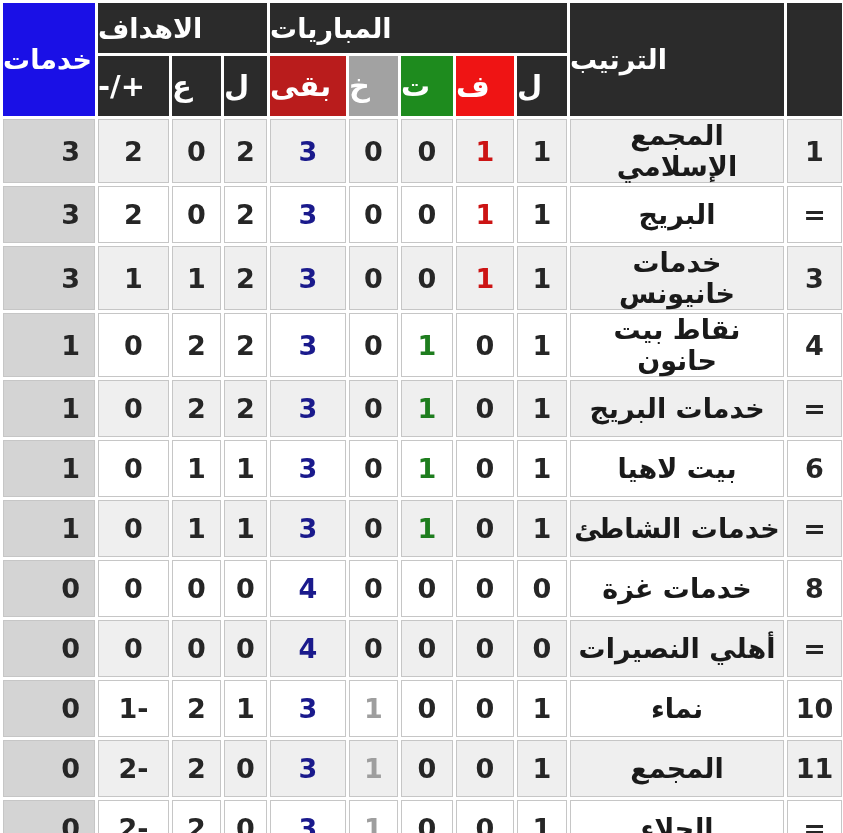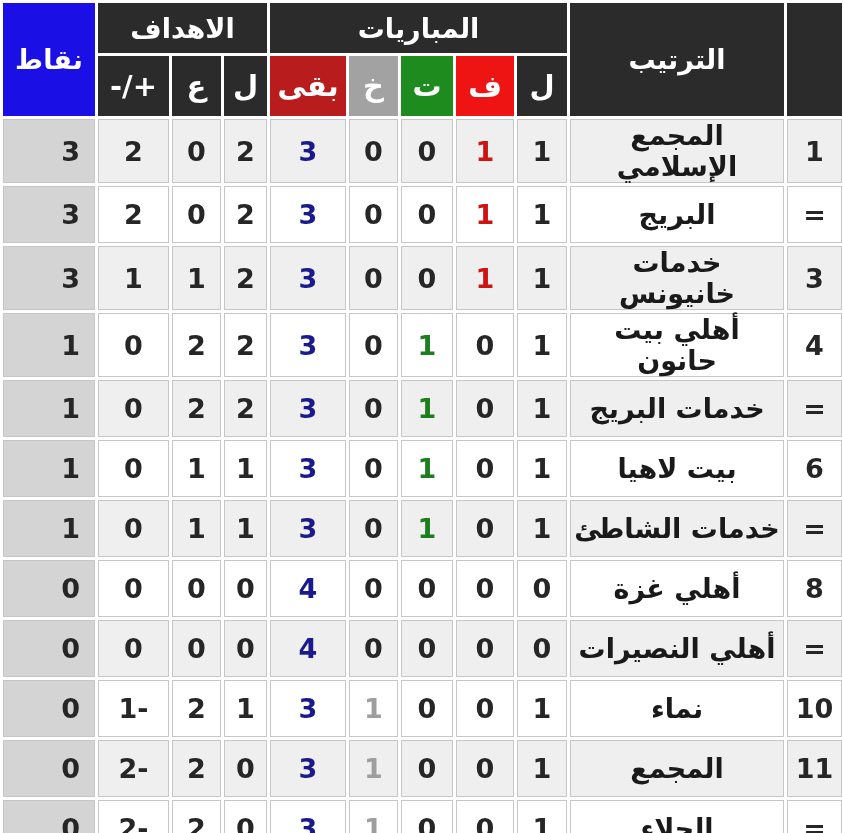--- a/index.html
+++ b/index.html
@@ -21,21 +21,21 @@
     border-spacing: 3px;
     direction: rtl;
   }
   
   thead th {
     background: #2b2b2b;
     color: #ffffff;
     font-weight: bold;
     padding: 0;
     vertical-align: middle;
-    text-align: center;
+    text-align: left;
     border: none;
   }
   tr.group-row th { height: 50px; font-size: 27px; }
   tr.sub-row th   { height: 60px; font-size: 29px; }
   th.h-rank { background: #2b2b2b; }
   th.h-team { font-size: 28px; }
   th.h-points {
     background: #1a10e6;
     color: #ffffff;
     font-size: 27px;
@@ -90,21 +90,21 @@
       <col style="width:49px">
       <col style="width:71px">
       <col style="width:92px">
     </colgroup>
     <thead>
       <tr class="group-row">
         <th rowspan="2" class="h-rank"></th>
         <th rowspan="2" class="h-team">الترتيب</th>
         <th colspan="5">المباريات</th>
         <th colspan="3">الاهداف</th>
-        <th rowspan="2" class="h-points">نقاط</th>
+        <th rowspan="2" class="h-points">خدمات</th>
       </tr>
       <tr class="sub-row">
         <th>ل</th>
         <th class="h-won">ف</th>
         <th class="h-draw">ت</th>
         <th class="h-lost">خ</th>
         <th class="h-rem">بقى</th>
         <th>ل</th>
         <th>ع</th>
         <th class="ltr">-/+</th>
@@ -145,21 +145,21 @@
           <td>0</td>
           <td>0</td>
           <td class="c-rem">3</td>
           <td>2</td>
           <td>1</td>
           <td class="ltr">1</td>
           <td class="points">3</td>
         </tr>
         <tr>
           <td>4</td>
-          <td class="team">أهلي بيت حانون</td>
+          <td class="team">نقاط بيت حانون</td>
           <td>1</td>
           <td>0</td>
           <td class="c-draw">1</td>
           <td>0</td>
           <td class="c-rem">3</td>
           <td>2</td>
           <td>2</td>
           <td class="ltr">0</td>
           <td class="points">1</td>
         </tr>
@@ -197,21 +197,21 @@
           <td class="c-draw">1</td>
           <td>0</td>
           <td class="c-rem">3</td>
           <td>1</td>
           <td>1</td>
           <td class="ltr">0</td>
           <td class="points">1</td>
         </tr>
         <tr>
           <td>8</td>
-          <td class="team">أهلي غزة</td>
+          <td class="team">خدمات غزة</td>
           <td>0</td>
           <td>0</td>
           <td>0</td>
           <td>0</td>
           <td class="c-rem">4</td>
           <td>0</td>
           <td>0</td>
           <td class="ltr">0</td>
           <td class="points">0</td>
         </tr>

